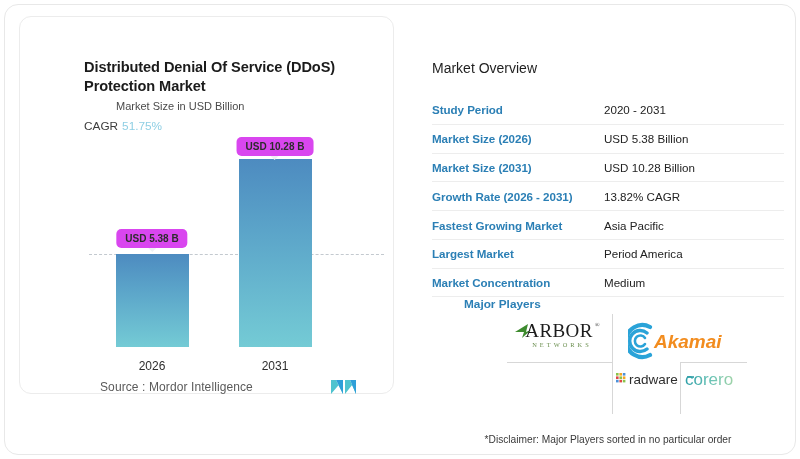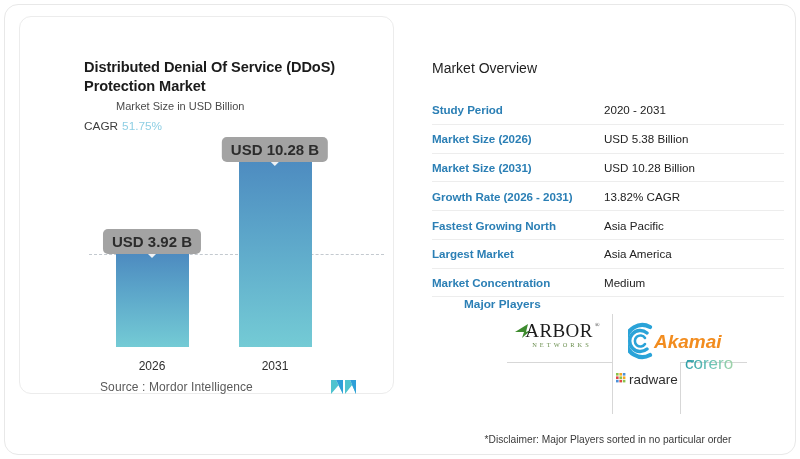--- a/index.html
+++ b/index.html
@@ -75,24 +75,24 @@
     bottom: 5px;
     width: 73px;
     background: linear-gradient(to bottom, #4d8bc0 0%, #5ba4c9 38%, #74cbd5 100%);
   }
   .bar.b2026 { left: 32px;  height: 93px; }
   .bar.b2031 { left: 155px; height: 188px; }
 
   .vlabel {
     position: absolute;
     transform: translateX(-50%);
-    background: #a3a3a3;
+    background: #d946ef;
     border-radius: 5px;
     padding: 4px 9px 4px 9px;
-    font-size: 15px;
+    font-size: 10px;
     font-weight: bold;
     color: #2c2c2c;
     white-space: nowrap;
   }
   .vlabel::after {
     content: "";
     position: absolute;
     left: 50%; bottom: -4px;
     margin-left: -4px;
     width: 0; height: 0;
@@ -185,21 +185,21 @@
   .gl-v2 { position:absolute; left:105px; top:48px; width:1px; height:52px; background:#d7d7d7; }
   .gl-v3 { position:absolute; left:173px; top:48px; width:1px; height:52px; background:#d7d7d7; }
   .gl-h1 { position:absolute; left:0;   top:48px; width:105px; height:1px; background:#d7d7d7; }
   .gl-h2 { position:absolute; left:173px; top:48px; width:67px;  height:1px; background:#d7d7d7; }
 
   .cell { position: absolute; display:flex; align-items:flex-start; justify-content:center; }
   .c-arbor  { left: 0;    top: 2px;  width: 104px; height: 44px; }
   .c-akamai { left: 118px; top: 7px;  width: 110px; height: 44px; }
   .c-f5     { left: 8px;  top: 52px; width: 92px;  height: 46px; }
   .c-radware{ left: 106px; top: 52px; width: 68px;  height: 46px; }
-  .c-corero { left: 176px; top: 36px; width: 64px;  height: 46px; text-decoration: underline; }
+  .c-corero { left: 176px; top: 52px; width: 64px;  height: 46px; text-decoration: underline; }
 
   .disclaimer {
     position: absolute;
     left: 0; top: 418px;
     width: 352px;
     text-align: center;
     font-size: 10.2px;
     color: #3a3a3a;
   }
 </style>
@@ -218,21 +218,21 @@
       <span>CAGR</span><span class="val">51.75%</span>
     </div>
 
     <div class="plot">
 
       <div class="dashline"></div>
 
       <div class="bar b2026"></div>
       <div class="bar b2031"></div>
 
-      <div class="vlabel v2026">USD 3.92 B</div>
+      <div class="vlabel v2026">USD 5.38 B</div>
       <div class="vlabel v2031">USD 10.28 B</div>
 
       <div class="xlabel x2026">2026</div>
       <div class="xlabel x2031">2031</div>
     </div>
 
     <div class="source-row">
       <span class="source-text">Source :  Mordor Intelligence</span>
       <span class="mi-logo">
         <svg width="26" height="16" viewBox="0 0 26 16">
@@ -261,26 +261,26 @@
         </tr>
         <tr>
           <td class="k">Market Size (2031)</td>
           <td class="v">USD 10.28 Billion</td>
         </tr>
         <tr>
           <td class="k">Growth Rate (2026 - 2031)</td>
           <td class="v">13.82% CAGR</td>
         </tr>
         <tr>
-          <td class="k">Fastest Growing North</td>
+          <td class="k">Fastest Growing Market</td>
           <td class="v">Asia Pacific</td>
         </tr>
         <tr>
           <td class="k">Largest Market</td>
-          <td class="v">Asia America</td>
+          <td class="v">Period America</td>
         </tr>
         <tr>
           <td class="k">Market Concentration</td>
           <td class="v">Medium</td>
         </tr>
       </tbody>
     </table>
 
     <div class="major-players">Major Players</div>
 

